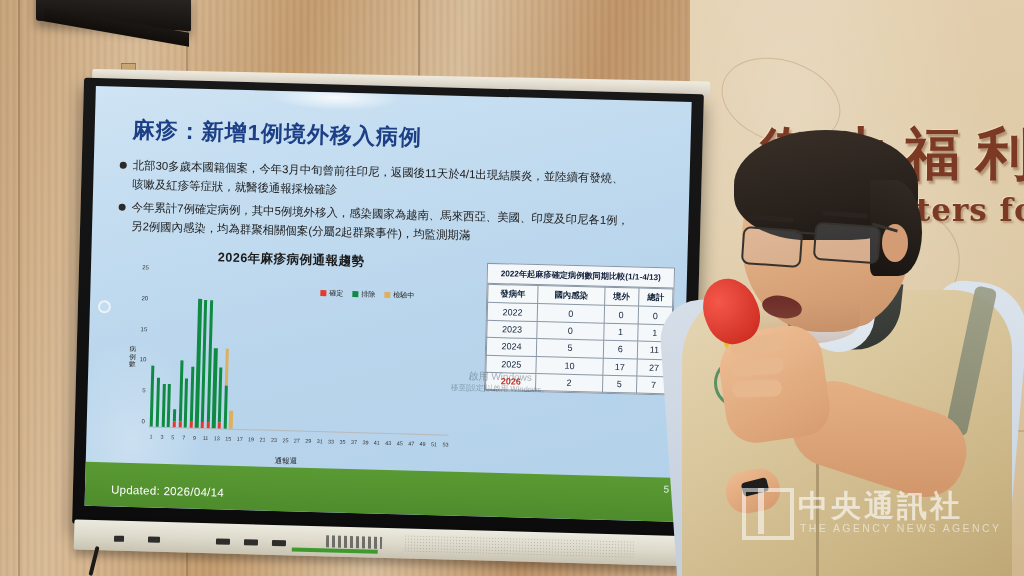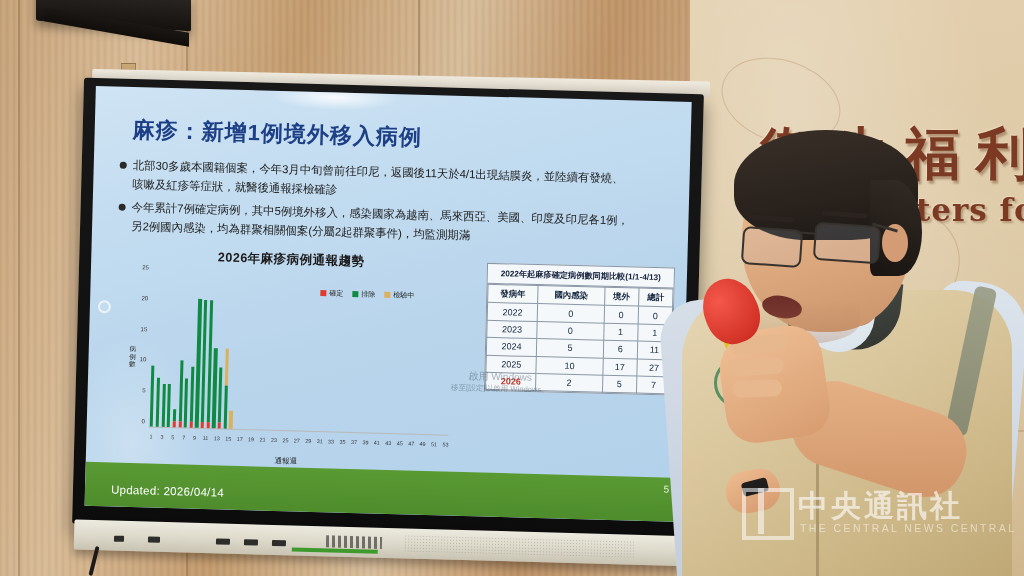--- a/index.html
+++ b/index.html
@@ -805,16 +805,16 @@
     <div class="finger" style="left:100px;top:208px;width:54px;height:17px;transform:rotate(-4deg);"></div>
     <div class="finger" style="left:102px;top:230px;width:50px;height:17px;transform:rotate(-2deg);"></div>
     <div class="mic-foam"></div>
     <div class="hand2"></div>
     <div class="remote"></div>
   </div>
 
   <div class="cna">
     <div class="cna-mark"></div>
     <div class="cna-cn">中央通訊社</div>
-    <div class="cna-en">THE CENTRAL NEWS CENTRAL</div>
+    <div class="cna-en">THE AGENCY NEWS AGENCY</div>
   </div>
 
 </div>
 
 </body></html>

